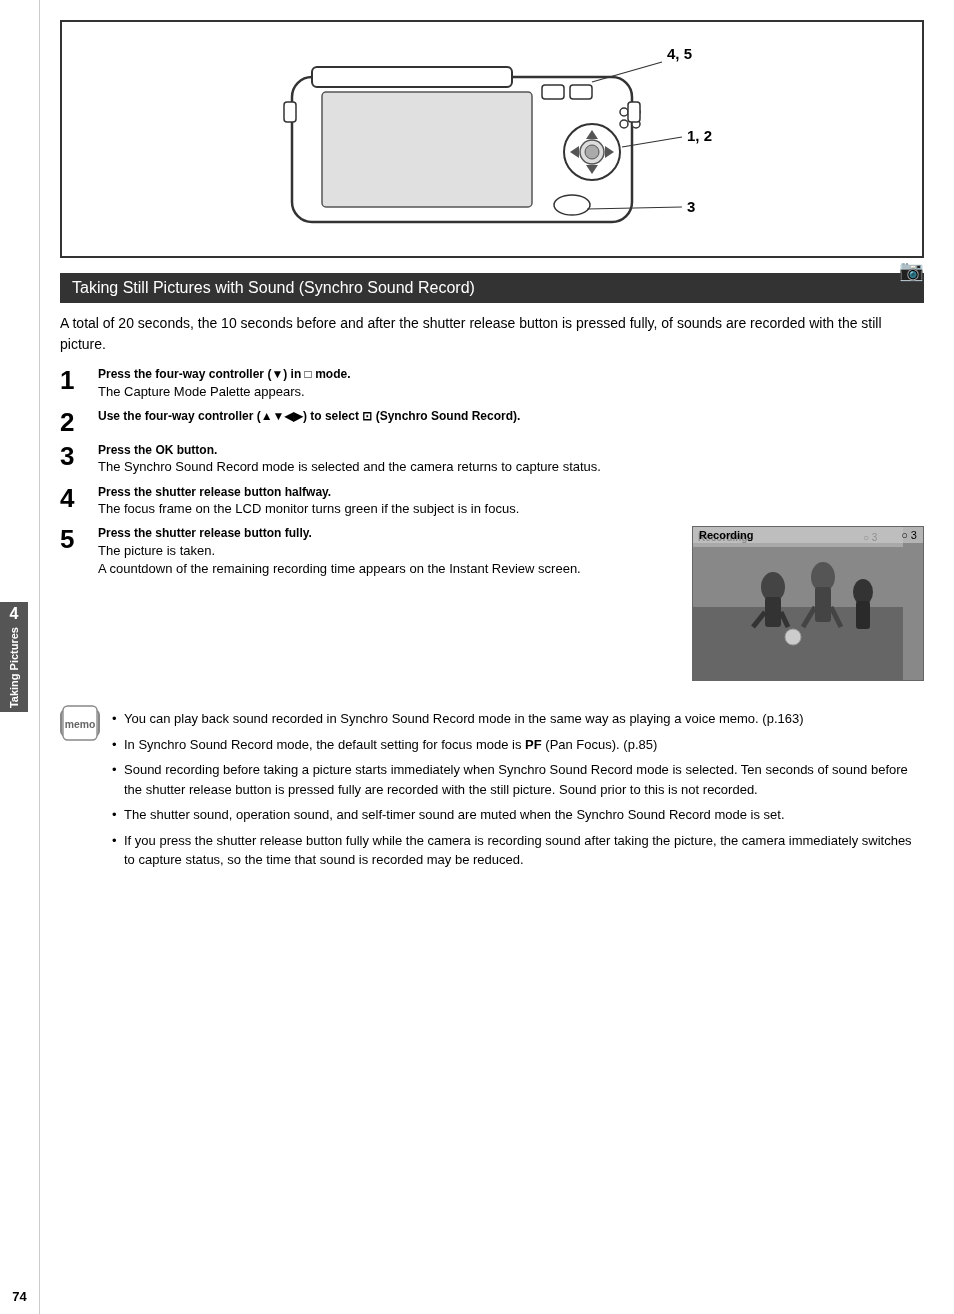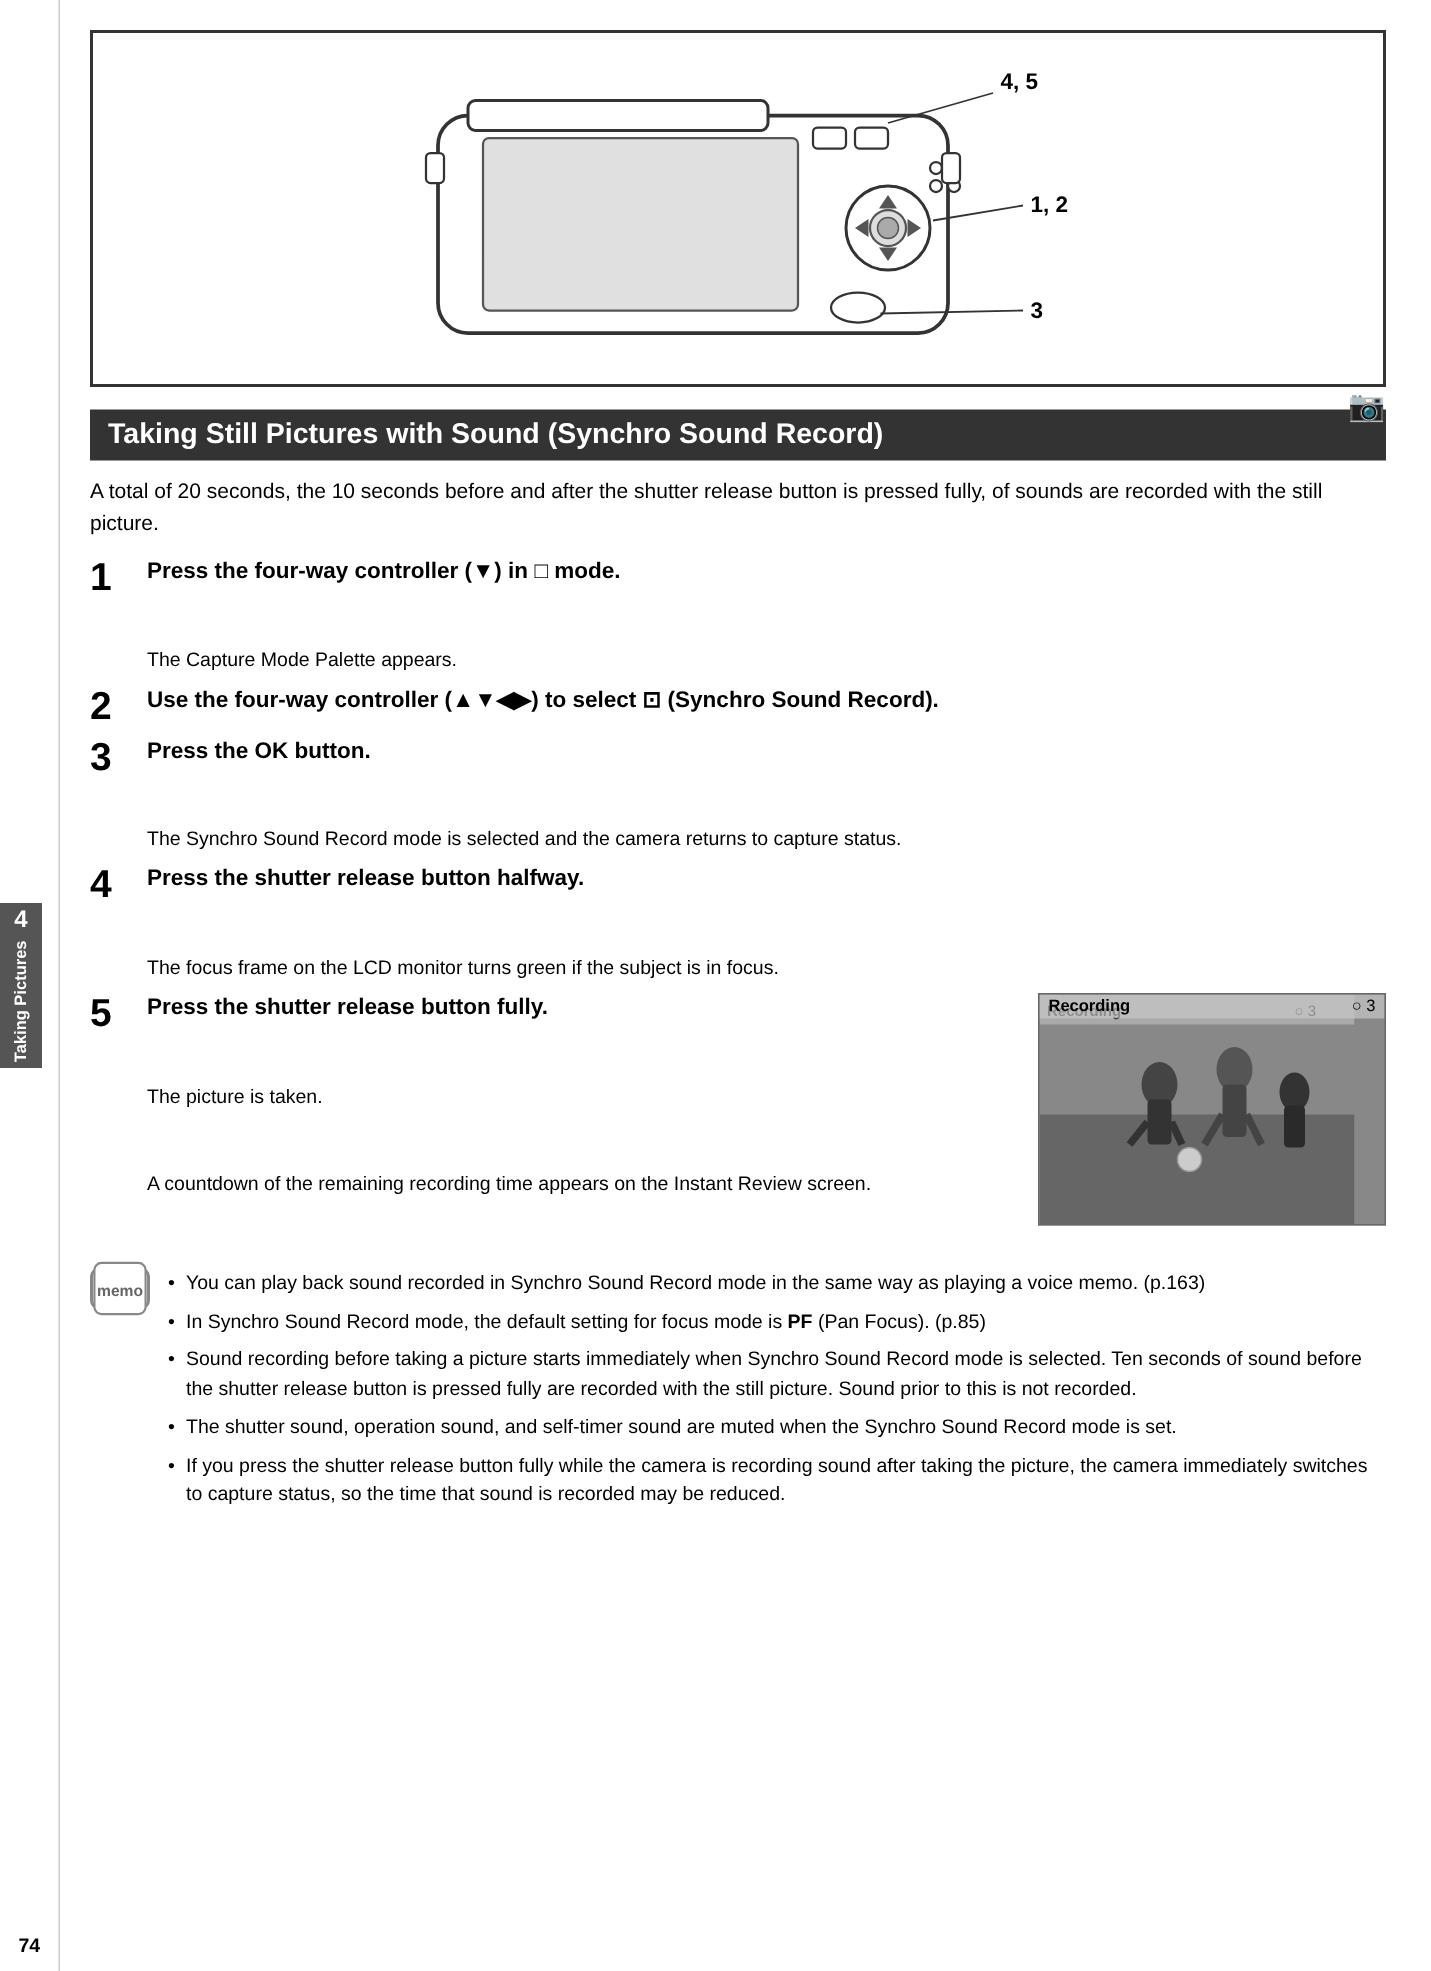--- a/index.html
+++ b/index.html
@@ -82,22 +82,22 @@
       display: flex;
       align-items: center;
       justify-content: center;
     }
 
     
     .section-title {
       background: #333;
       color: #fff;
       padding: 6px 12px;
-      font-size: 19px;
-      font-weight: bold;
+      font-size: 16px;
+      font-weight: normal;
       margin-bottom: 10px;
     }
 
     
     .intro-text {
       margin-bottom: 12px;
       line-height: 1.5;
       font-size: 14px;
     }
 
@@ -120,28 +120,27 @@
       line-height: 1;
       min-width: 28px;
     }
 
     .step-content {
       flex: 1;
     }
 
     .step-title {
       font-weight: bold;
-      font-size: 15px;
+      font-size: 12px;
       line-height: 1.3;
     }
 
     .step-desc {
       font-size: 13px;
       line-height: 1.4;
-      margin-top: 40px;
     }
 
     
     .step5-row {
       display: flex;
       gap: 15px;
       align-items: flex-start;
     }
 
     .step5-text {

